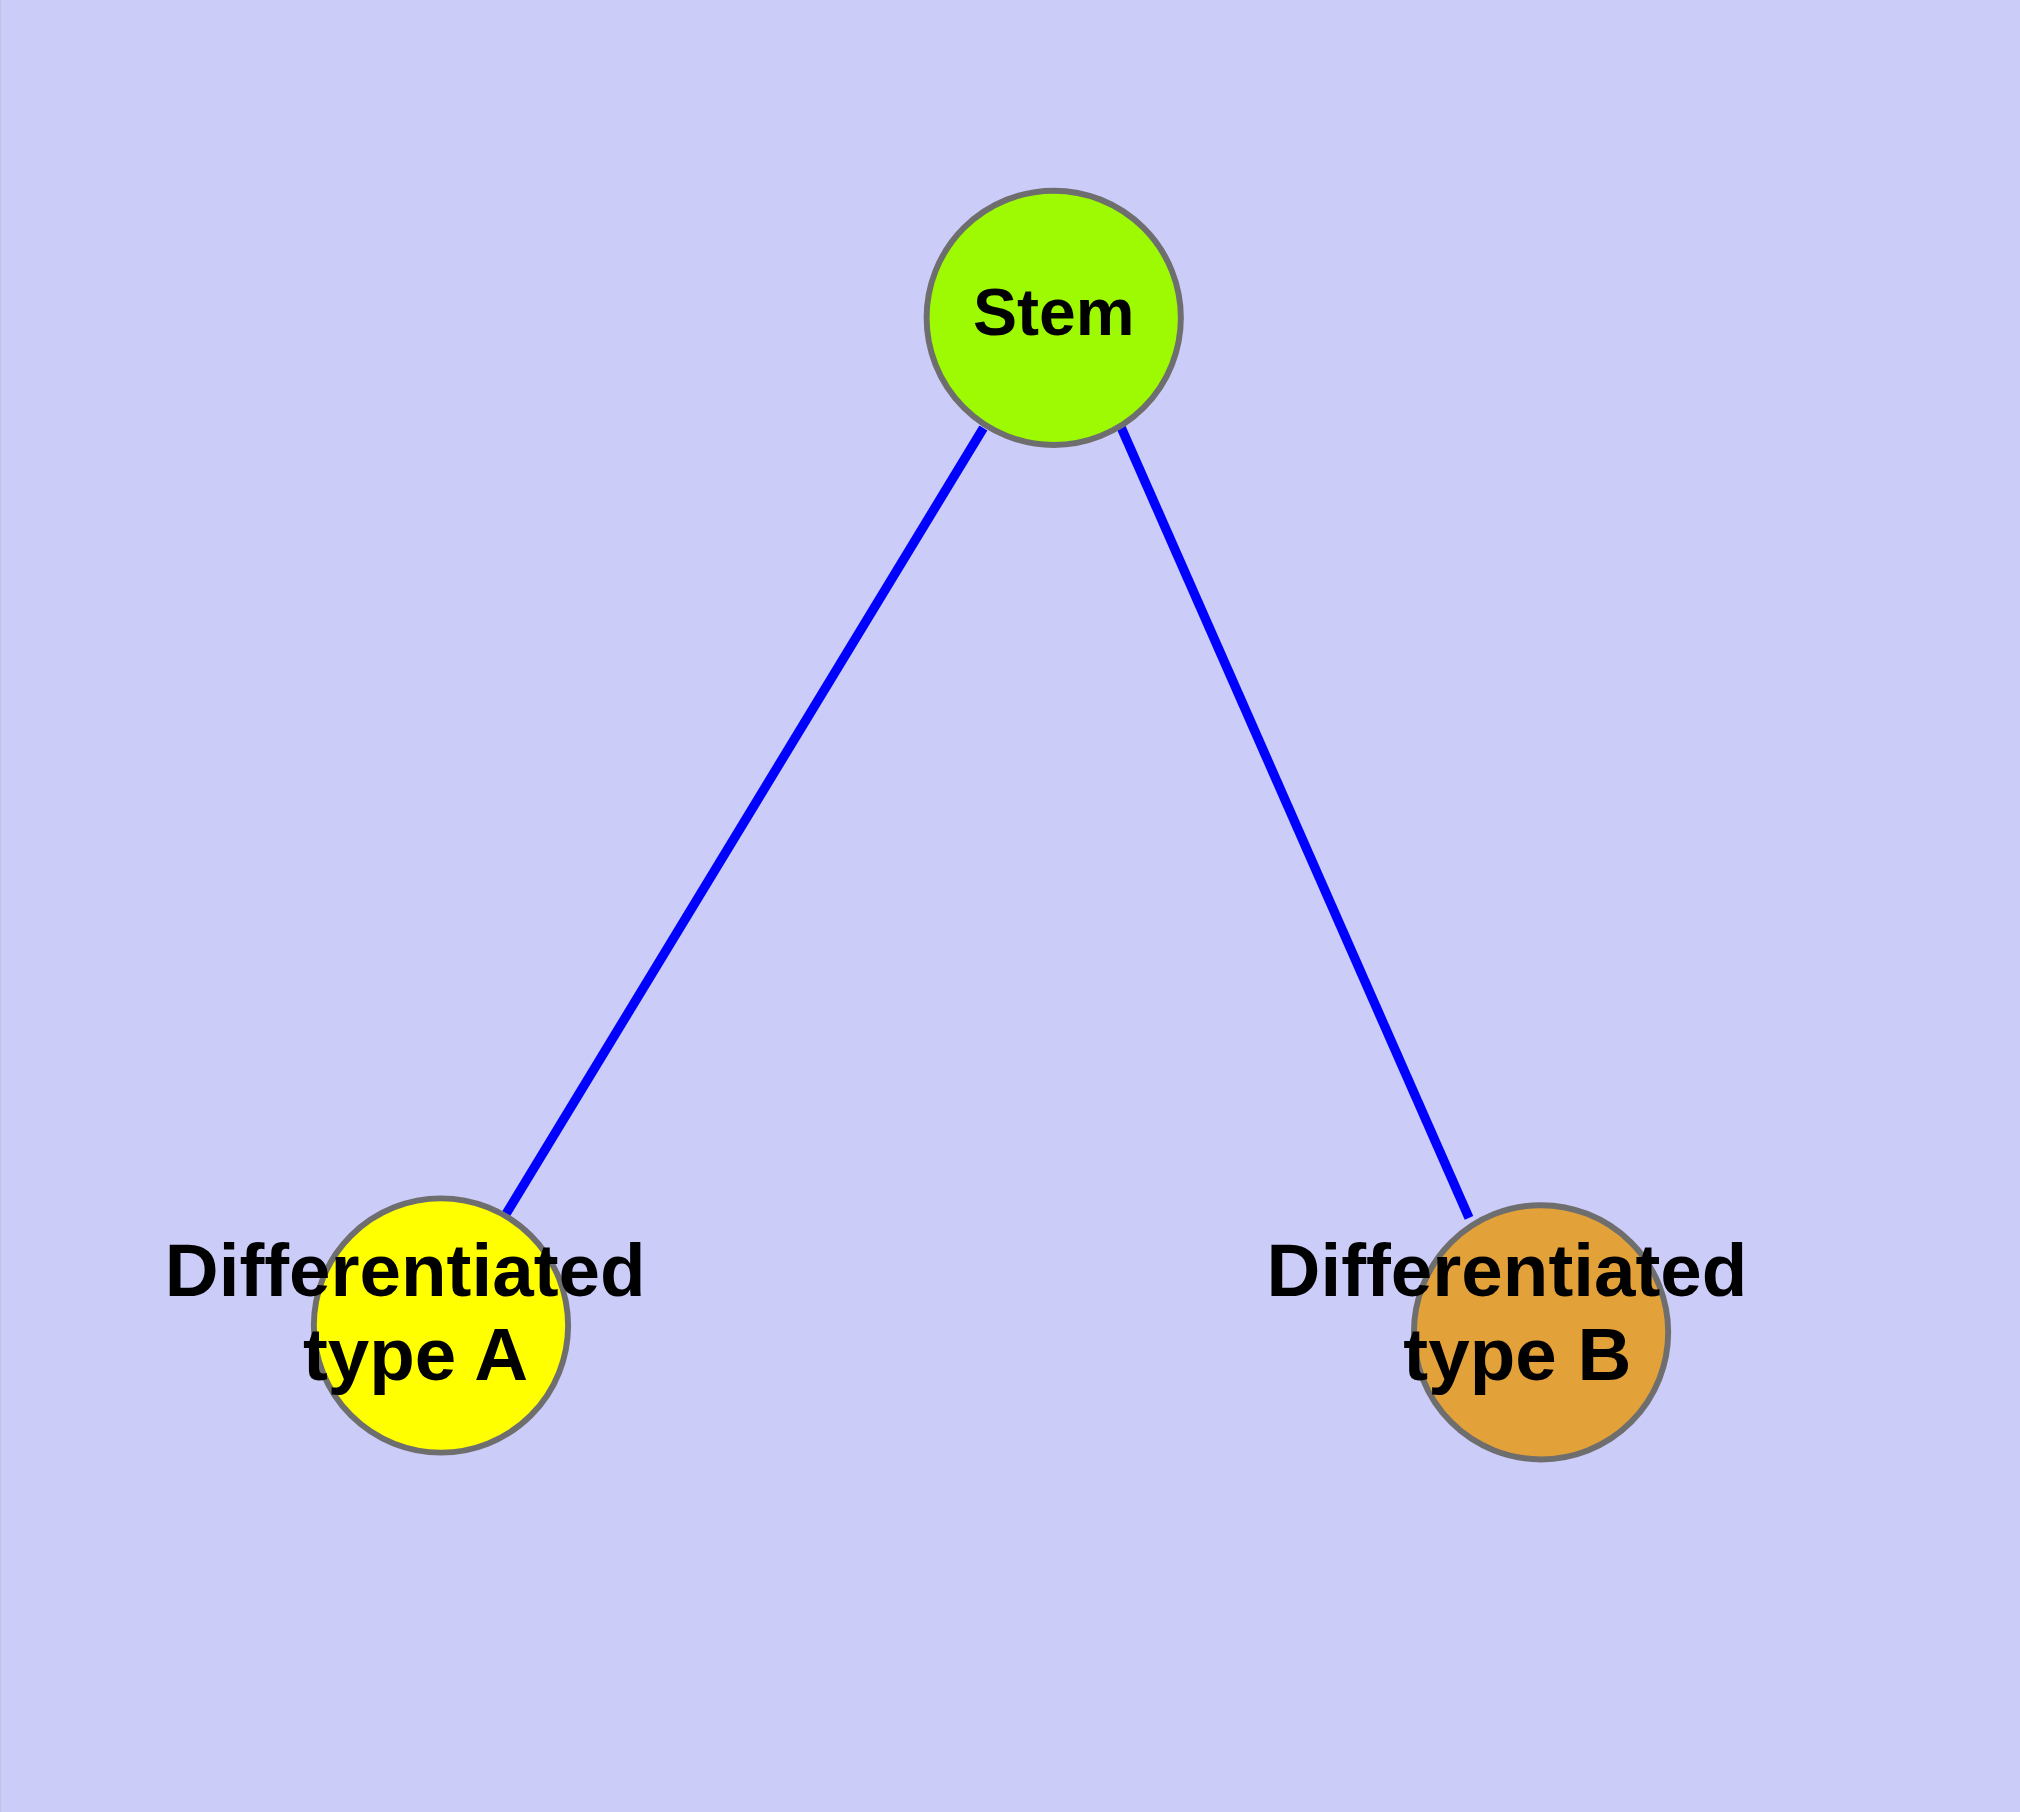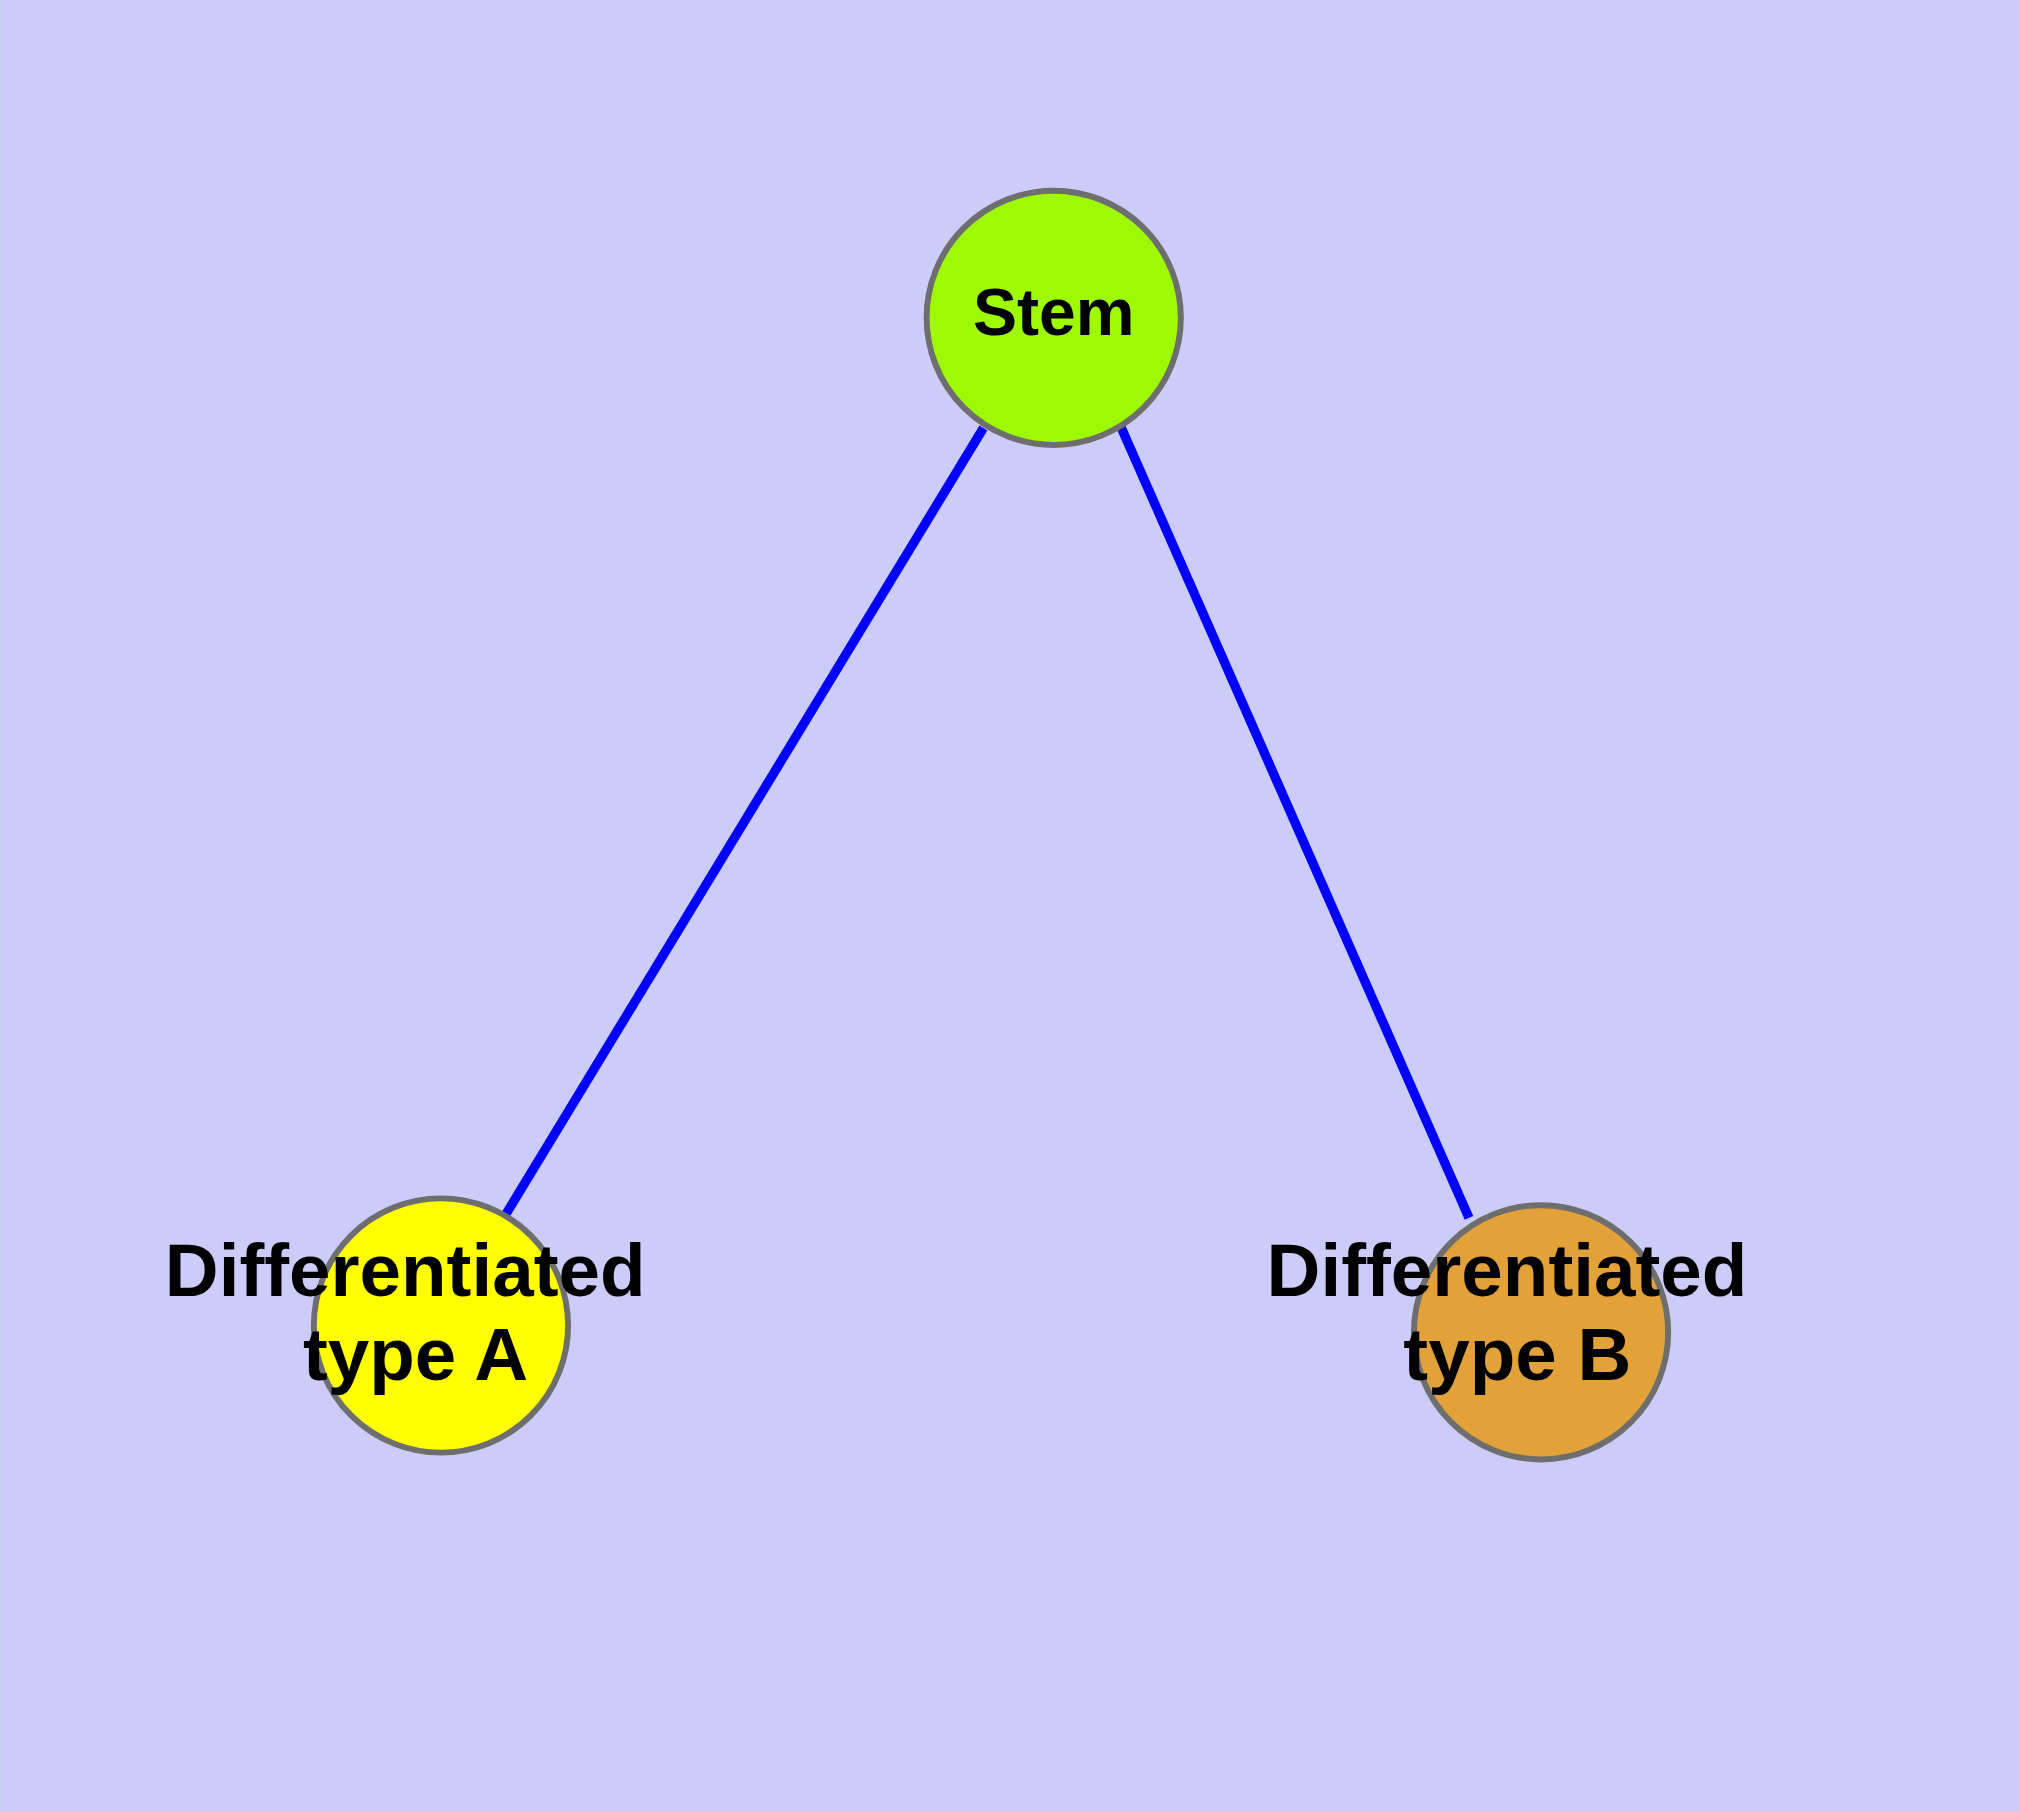--- a/index.html
+++ b/index.html
@@ -4,21 +4,21 @@
 <style>
   html, body {
     margin: 0;
     padding: 0;
     background: #ffffff;
   }
   #canvas {
     position: relative;
     width: 2021px;
     height: 1812px;
-    background: #86efac;
+    background: #a3a3a3;
     overflow: hidden;
     font-family: "Liberation Sans", sans-serif;
   }
   #graph-svg {
     display: block;
     width: 2021px;
     height: 1812px;
   }
   .node-label {
     font-family: "Liberation Sans", sans-serif;

